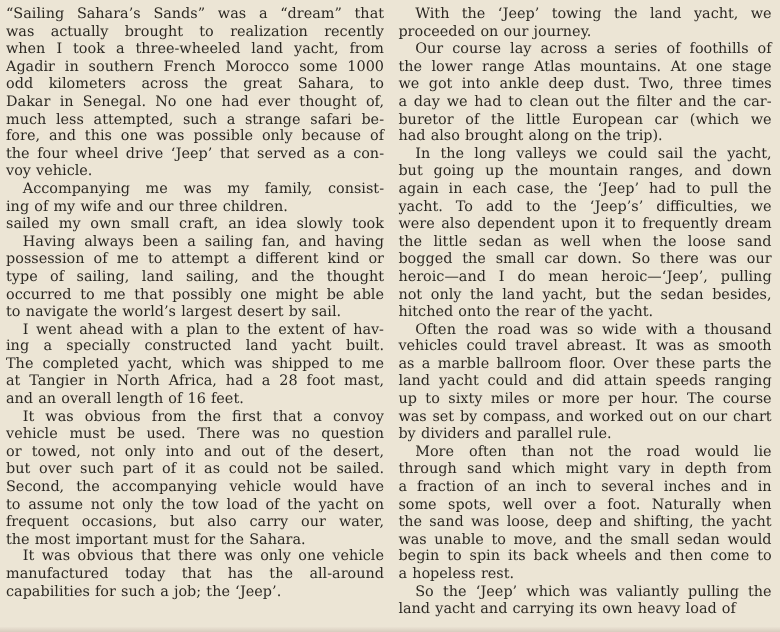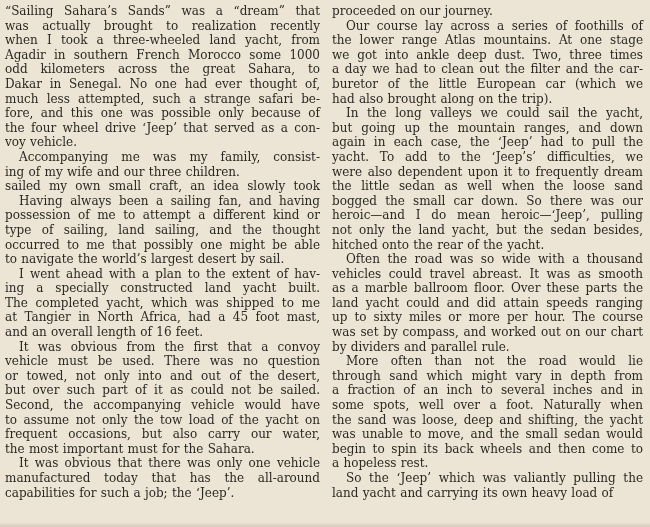--- a/index.html
+++ b/index.html
@@ -76,41 +76,42 @@
         <div class="line first-indent">Having always been a sailing fan, and having</div>
         <div class="line">possession of me to attempt a different kind or</div>
         <div class="line">type of sailing, land sailing, and the thought</div>
         <div class="line">occurred to me that possibly one might be able</div>
         <div class="line last">to navigate the world’s largest desert by sail.</div>
       </div>
       <div class="para">
         <div class="line first-indent">I went ahead with a plan to the extent of hav-</div>
         <div class="line">ing a specially constructed land yacht built.</div>
         <div class="line">The completed yacht, which was shipped to me</div>
-        <div class="line">at Tangier in North Africa, had a 45 foot mast,</div>
+        <div class="line">at Tangier in North Africa, had a 28 foot mast,</div>
         <div class="line last">and an overall length of 16 feet.</div>
       </div>
       <div class="para">
         <div class="line first-indent">It was obvious from the first that a convoy</div>
         <div class="line">vehicle must be used. There was no question</div>
         <div class="line">or towed, not only into and out of the desert,</div>
         <div class="line">but over such part of it as could not be sailed.</div>
         <div class="line">Second, the accompanying vehicle would have</div>
         <div class="line">to assume not only the tow load of the yacht on</div>
         <div class="line">frequent occasions, but also carry our water,</div>
         <div class="line last">the most important must for the Sahara.</div>
       </div>
       <div class="para">
         <div class="line first-indent">It was obvious that there was only one vehicle</div>
         <div class="line">manufactured today that has the all-around</div>
         <div class="line last">capabilities for such a job; the ‘Jeep’.</div>
       </div>
     </div>
   <div class="col col-right">
       <div class="para">
+        <div class="line first-indent">With the ‘Jeep’ towing the land yacht, we</div>
         <div class="line last">proceeded on our journey.</div>
       </div>
       <div class="para">
         <div class="line first-indent">Our course lay across a series of foothills of</div>
         <div class="line">the lower range Atlas mountains. At one stage</div>
         <div class="line">we got into ankle deep dust. Two, three times</div>
         <div class="line">a day we had to clean out the filter and the car-</div>
         <div class="line">buretor of the little European car (which we</div>
         <div class="line last">had also brought along on the trip).</div>
       </div>

